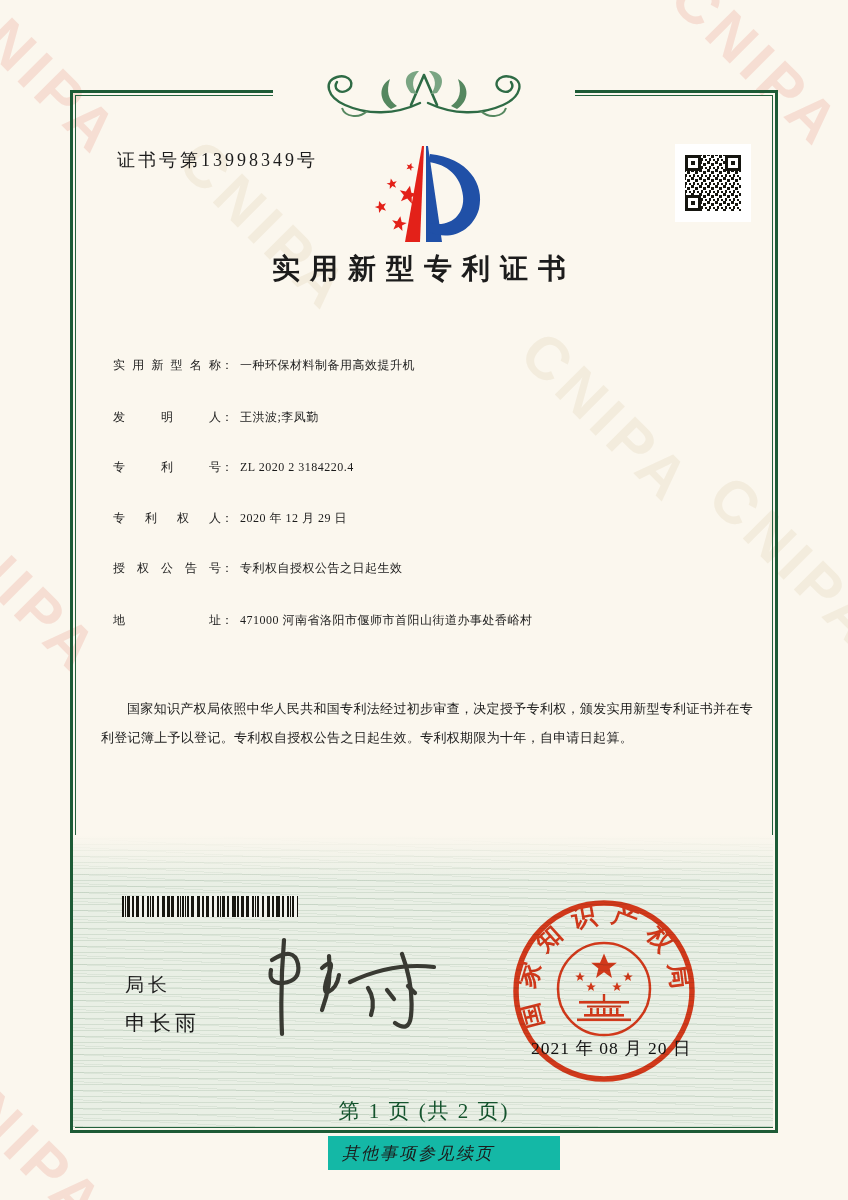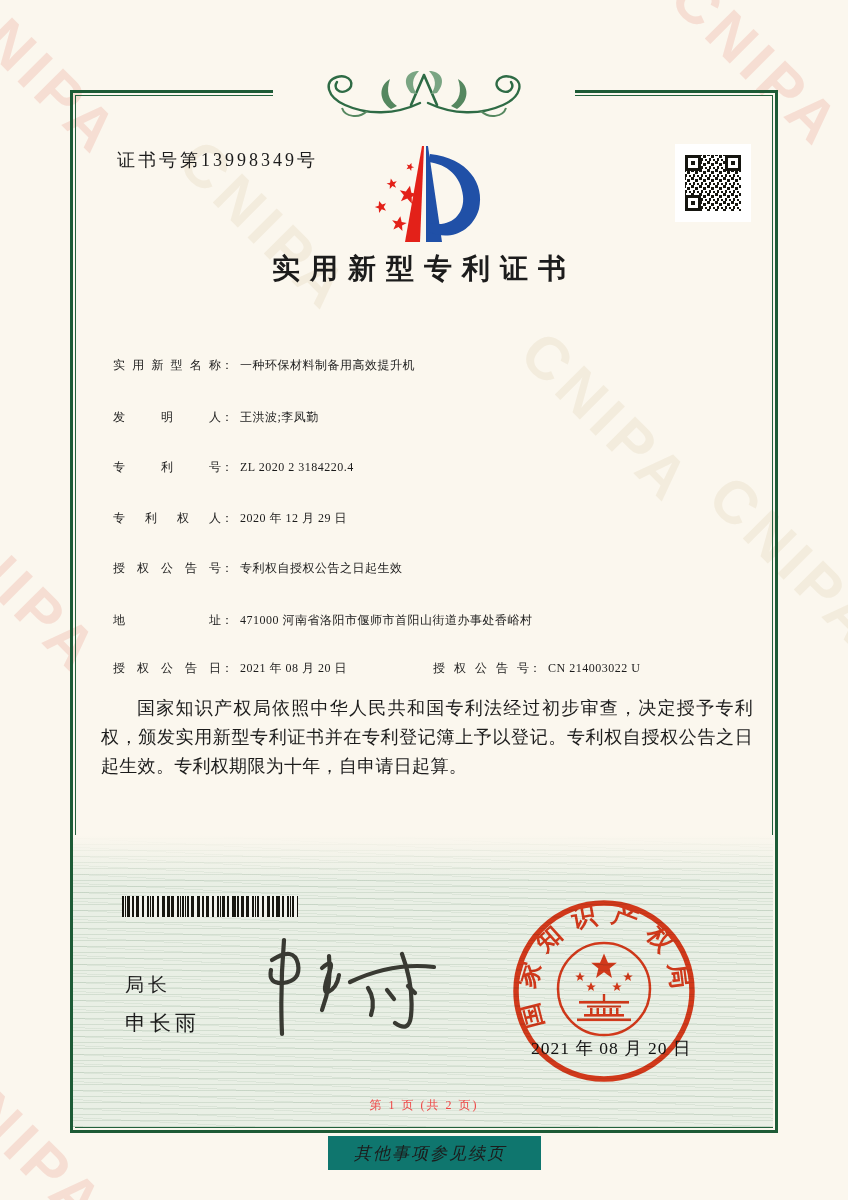--- a/index.html
+++ b/index.html
@@ -47,21 +47,21 @@
   .flabel{
     display:inline-block; width:108px; text-align:justify; text-align-last:justify;
     vertical-align:bottom;
   }
   .flabel.narrow{ width:96px; }
   .fvalue{ margin-left:7px; letter-spacing:0.5px; }
   .grant-right{ position:absolute; left:320px; top:0; white-space:nowrap;}
   
   .paras{
     position:absolute; left:101px; top:694px; width:652px; z-index:3;
-    font-size:18px; line-height:29px; text-align:justify; letter-spacing:0.3px;
+    font-size:13px; line-height:29px; text-align:justify; letter-spacing:0.3px;
   }
   .paras p{ margin:0; text-indent:2em; }
   
   .green-zone{
     position:absolute; left:73px; top:835px; width:700px; height:292px; z-index:2;
     background-color:#e9efe5;
     background-image:
       repeating-linear-gradient(0deg, rgba(128,160,132,.22) 0 1px, transparent 1px 6px),
       repeating-linear-gradient(3deg, rgba(128,160,132,.13) 0 1px, transparent 1px 9px);
   }
@@ -85,27 +85,27 @@
     position:absolute; left:125px; top:1009px; z-index:3;
     font-family:"Liberation Sans","DejaVu Sans",sans-serif; font-size:21px; letter-spacing:4px;
   }
   .signature{ position:absolute; left:250px; top:928px; z-index:4; }
   .seal{ position:absolute; left:509px; top:896px; z-index:3; mix-blend-mode:multiply; opacity:.94; }
   .seal-date{
     position:absolute; left:531px; top:1036px; z-index:4; font-size:17.5px; letter-spacing:1px; color:#111;
   }
   .page-no{
     position:absolute; left:0; top:1097px; width:100%; text-align:center; z-index:3;
-    font-size:12px; letter-spacing:2px; color:#ef4444;
+    font-size:21px; letter-spacing:2px; color:#14532d;
   }
   
   .foot-note{
-    position:absolute; left:328px; top:1136px; width:213px; height:34px; z-index:3;
-    background:#0f766e; display:flex; align-items:center;
-    font-size:17px; font-style:italic; letter-spacing:2px; padding-left:26px; box-sizing:border-box;
+    position:absolute; left:328px; top:1136px; width:232px; height:34px; z-index:3;
+    background:#14b8a6; display:flex; align-items:center;
+    font-size:17px; font-style:italic; letter-spacing:2px; padding-left:14px; box-sizing:border-box;
   }
 </style>
 </head>
 <body>
 
 <div class="page">
 
   <span class="wm pink" style="left:-16px; top:-30px;">CNIPA</span>
   <span class="wm pink" style="left:706px; top:-38px;">CNIPA</span>
   <span class="wm beige" style="left:214px; top:126px;">CNIPA</span>
@@ -188,26 +188,20 @@
   <div class="row" style="top:510px;">
     <span class="flabel">专利权人</span><span>：</span><span class="fvalue">2020 年 12 月 29 日</span>
   </div>
   <div class="row" style="top:560px;">
     <span class="flabel">授权公告号</span><span>：</span><span class="fvalue">专利权自授权公告之日起生效</span>
   </div>
   <div class="row" style="top:612px;">
     <span class="flabel">地址</span><span>：</span><span class="fvalue">471000 河南省洛阳市偃师市首阳山街道办事处香峪村</span>
   </div>
 
-  <div class="row" style="top:660px;">
-    <span class="flabel">授权公告日</span><span>：</span><span class="fvalue">2021 年 08 月 20 日</span>
-    <span class="grant-right">
-      <span class="flabel narrow">授权公告号</span><span>：</span><span class="fvalue">CN 214003022 U</span>
-    </span>
-  </div>
 
   <div class="paras">
     <p>国家知识产权局依照中华人民共和国专利法经过初步审查，决定授予专利权，颁发实用新型专利证书并在专利登记簿上予以登记。专利权自授权公告之日起生效。专利权期限为十年，自申请日起算。</p>
   </div>
 
   <div class="green-zone"></div>
   <div class="barcode"></div>
   <div class="director-title">局长</div>
   <div class="director-name">申长雨</div>
 

